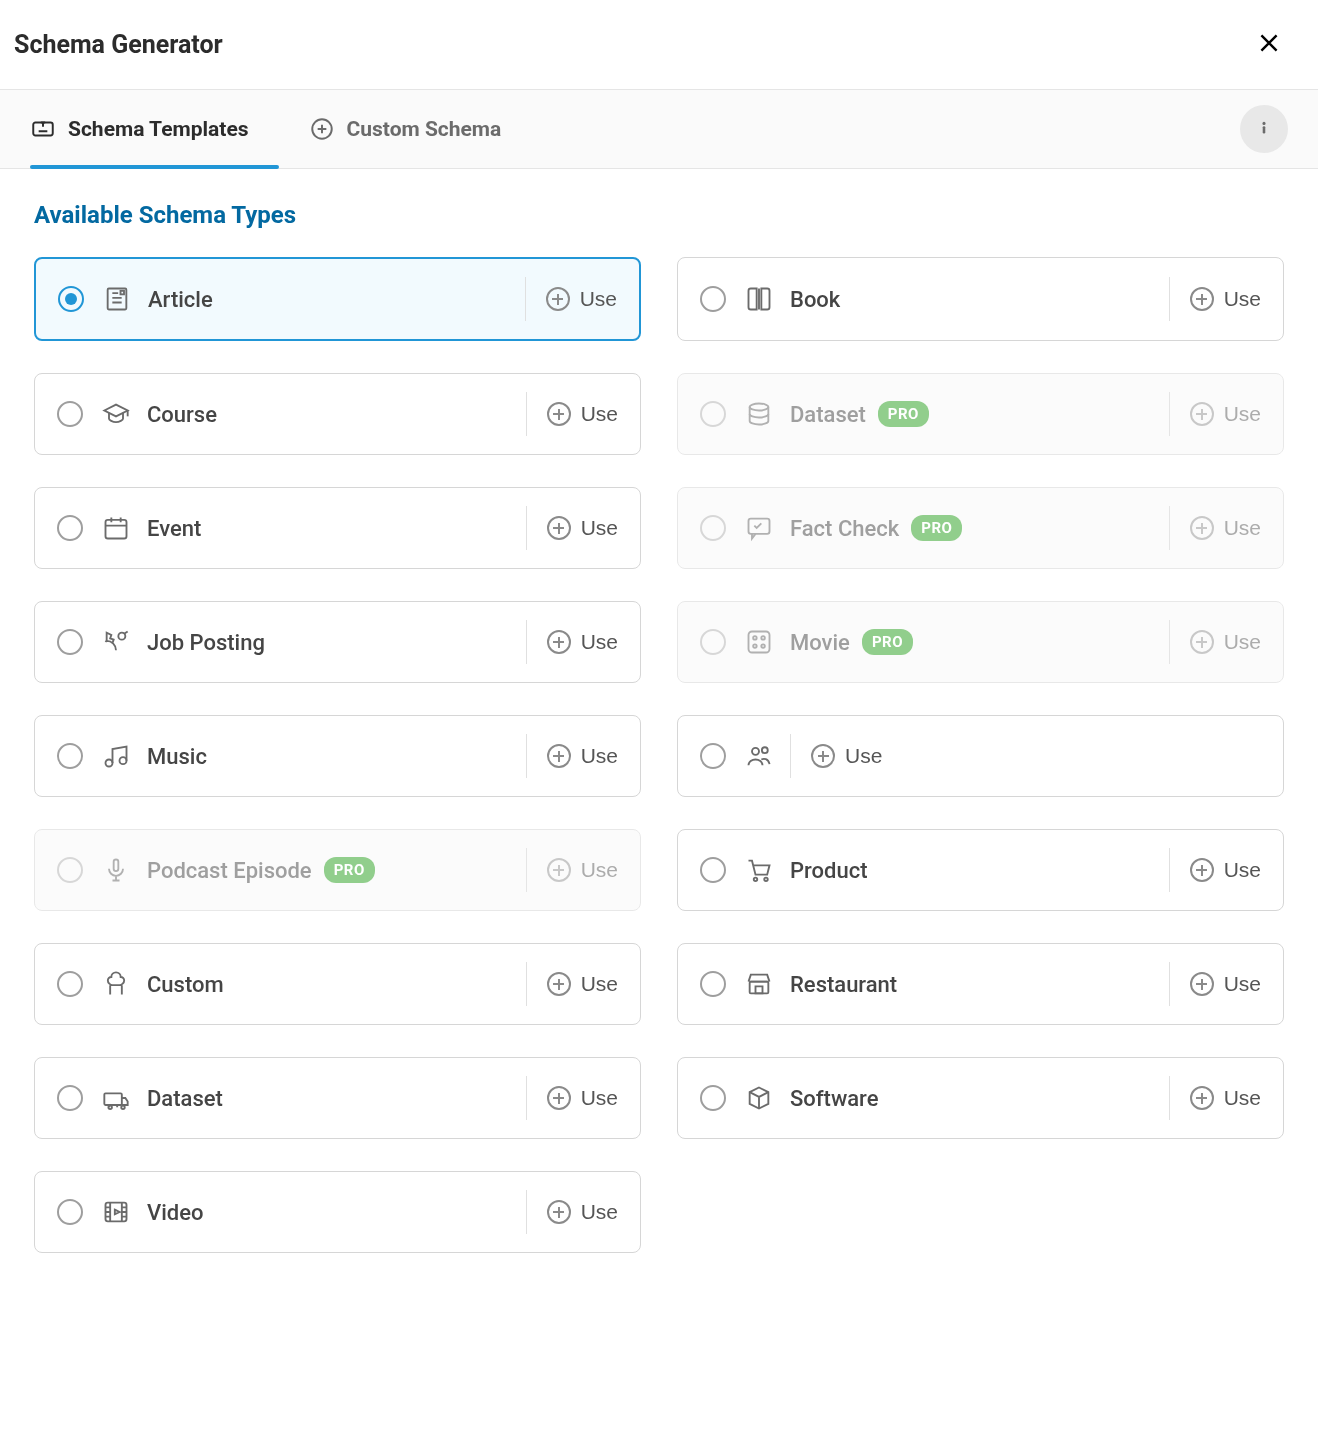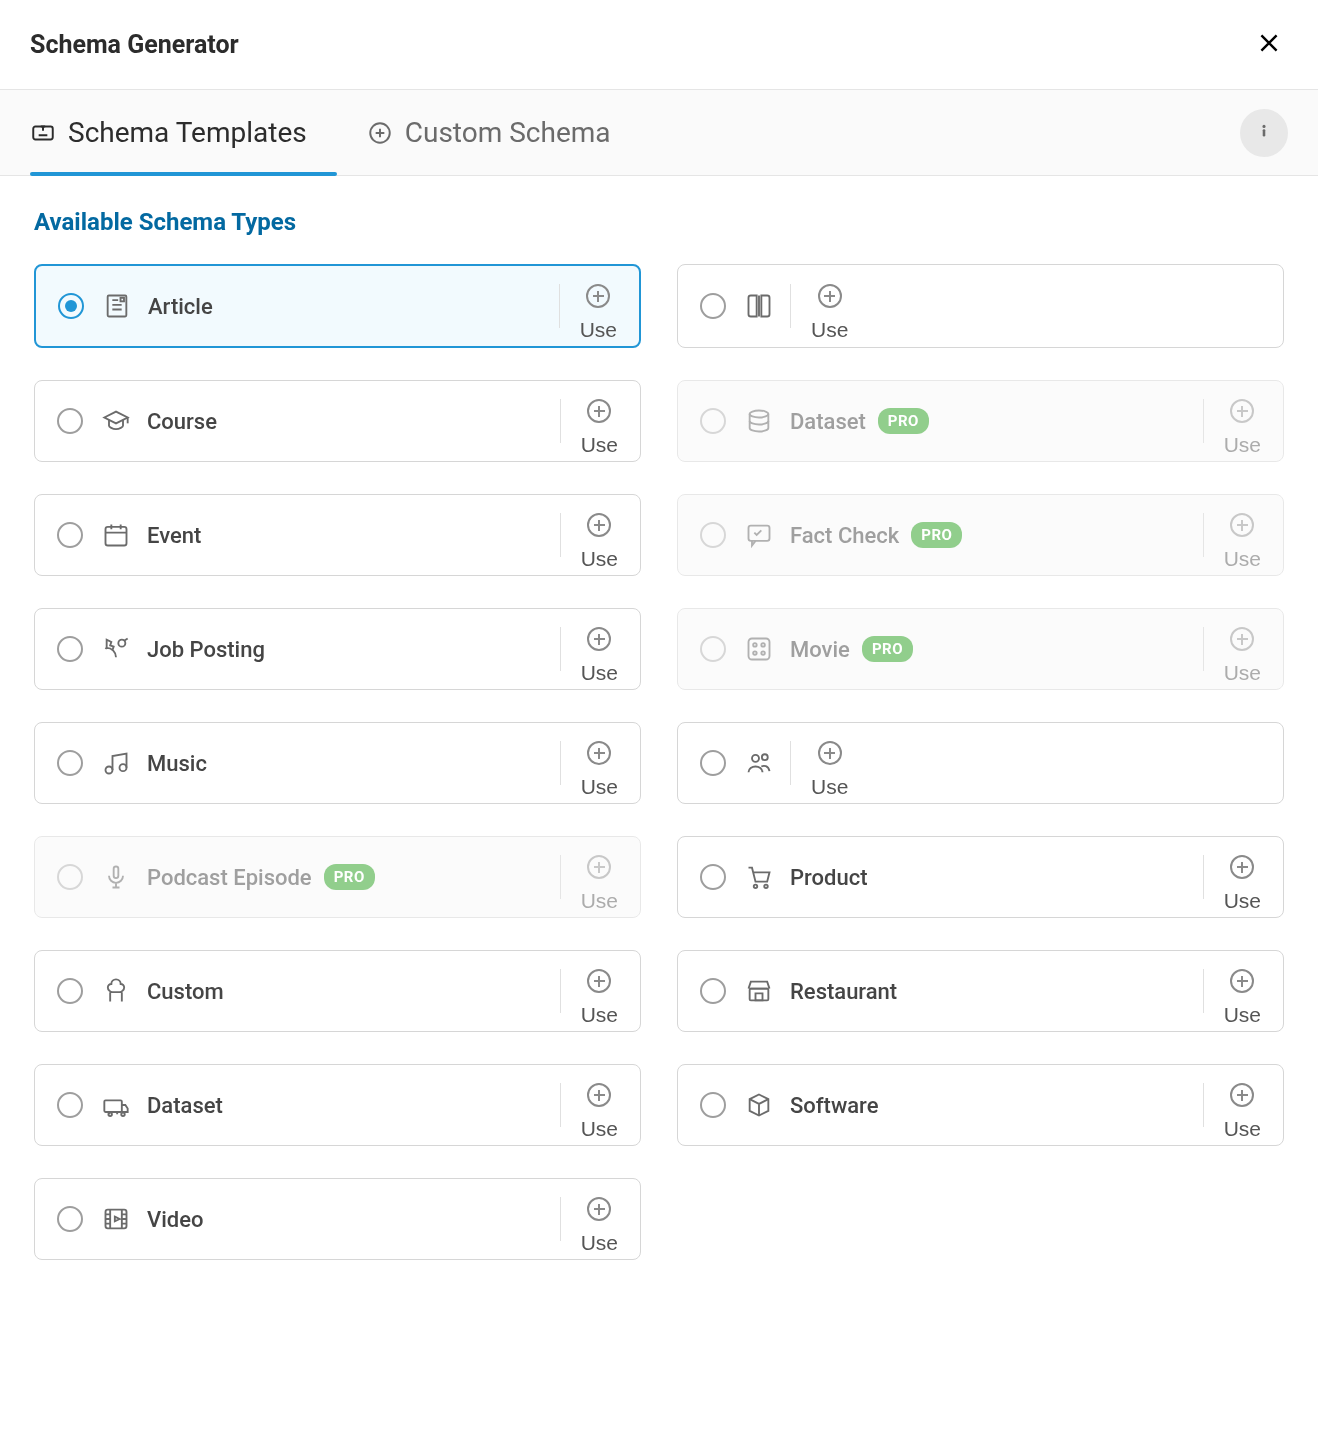--- a/index.html
+++ b/index.html
@@ -10,21 +10,21 @@
     }
     .modal {
       width: 1318px;
       background: #fff;
       position: relative;
     }
     .modal-header {
       display: flex;
       align-items: center;
       justify-content: space-between;
-      padding: 24px 30px 24px 30px;
+      padding: 24px 30px 24px 14px;
     }
     .modal-title {
       font-size: 25px;
       font-weight: 700;
       color: #2c2c2c;
     }
     .close-btn {
       background: none;
       border: none;
       cursor: pointer;
@@ -42,22 +42,22 @@
       background: #fafafa;
       padding: 0 30px;
       position: relative;
     }
     .tab {
       display: flex;
       align-items: center;
       gap: 12px;
       padding: 26px 30px 26px 0;
       cursor: pointer;
-      font-size: 28px;
-      font-weight: 400;
+      font-size: 21px;
+      font-weight: 700;
       color: #6b6b6b;
       margin-right: 30px;
       position: relative;
     }
     .tab.active {
       color: #2c2c2c;
     }
     .tab.active::after {
       content: "";
       position: absolute;
@@ -178,21 +178,20 @@
       border-left: 1px solid #e0e0e0;
       height: 44px;
       background: none;
       border-top: none;
       border-right: none;
       border-bottom: none;
       cursor: pointer;
       font-size: 21px;
       font-weight: 500;
       color: #555;
-      flex-direction: column;
     }
     .card.disabled .use-btn { color: #9a9a9a; cursor: default; }
     .plus-circle {
       width: 24px;
       height: 24px;
       border: 2px solid #8a8a8a;
       border-radius: 50%;
       display: flex;
       align-items: center;
       justify-content: center;
@@ -278,20 +277,23 @@
       </div>
 
       <div class="card">
         <div class="radio"></div>
         <div class="card-icon">
           <svg viewBox="0 0 24 24" fill="none" stroke="currentColor" stroke-width="1.6">
               <path d="M3 5a2 2 0 012-2h5v18H5a2 2 0 01-2-2V5zM21 5a2 2 0 00-2-2h-5v18h5a2 2 0 002-2V5z"></path>
               <path d="M12 3v18"></path>
             </svg>
         </div>
+        <div class="card-label">
+            <span>Book</span>
+          </div>
         <button class="use-btn">
             <span class="plus-circle"></span>
             <span>Use</span>
           </button>
       </div>
 
       <div class="card">
         <div class="radio"></div>
         <div class="card-icon">
           <svg viewBox="0 0 24 24" fill="none" stroke="currentColor" stroke-width="1.6">

